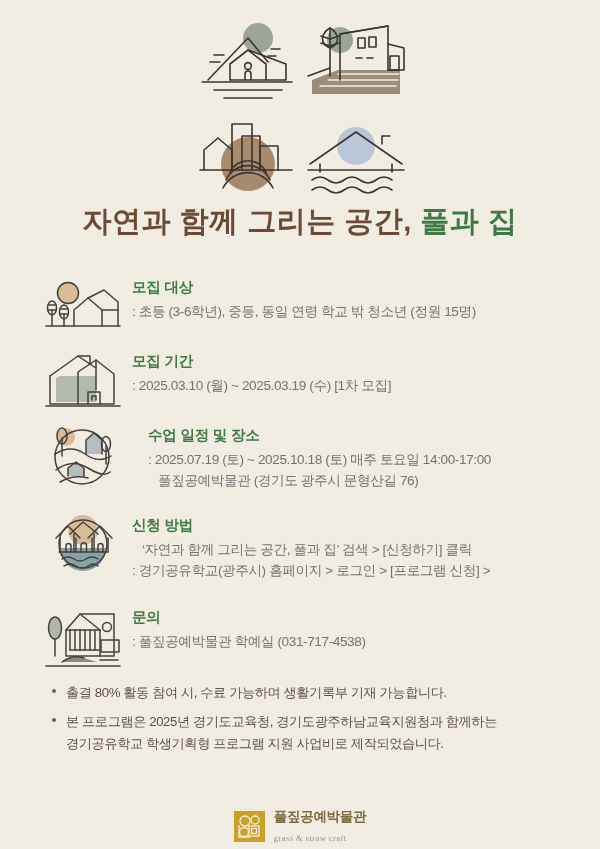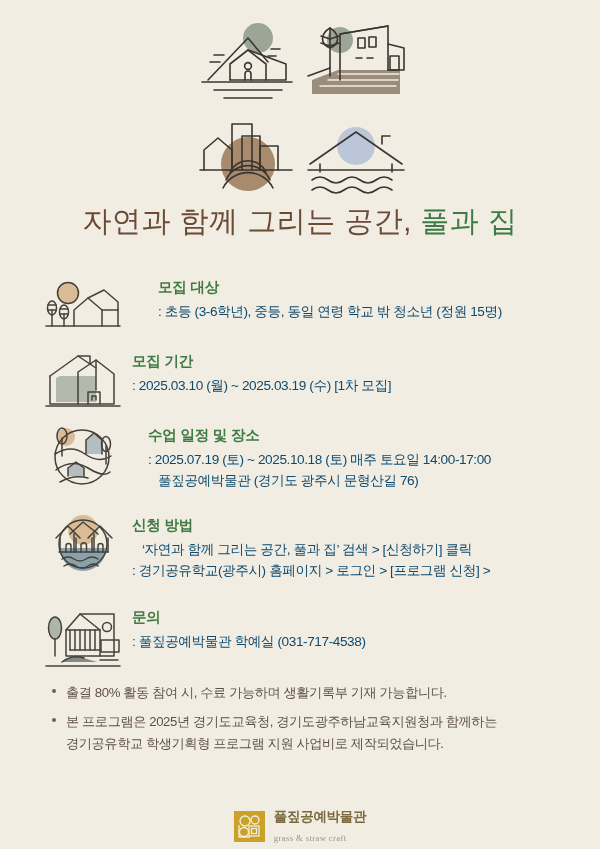--- a/index.html
+++ b/index.html
@@ -48,21 +48,21 @@
   .hero-cell svg { display: block; width: 104px; height: 90px; }
 
   
   .title-wrap {
     text-align: center;
     margin-top: 4px;
     height: 56px;
   }
   .title {
     font-size: 29px;
-    font-weight: 400;
+    font-weight: 700;
     letter-spacing: 0.5px;
     line-height: 1.2;
     white-space: nowrap;
   }
   .title .t-brown { color: #6B4A36; }
   .title .t-green { color: #3E7A43; }
 
   
   .info-list {
     margin-top: 16px;
@@ -86,30 +86,30 @@
   .info-text { padding-top: 2px; }
   .info-label {
     color: #3E7A43;
     font-size: 14.5px;
     font-weight: 700;
     line-height: 1.35;
     margin-bottom: 3px;
     letter-spacing: -0.2px;
   }
   .info-desc {
-    color: #0c4a6e;
+    color: #737373;
     font-size: 13.6px;
     line-height: 1.55;
     letter-spacing: -0.4px;
     white-space: nowrap;
   }
   .info-desc.indent { padding-left: 10px; }
 
   
-  .row-1 { min-height: 58px; gap: 26px; }
+  .row-1 { min-height: 58px; }
   .row-2 { min-height: 60px; }
   .row-3 { min-height: 78px; gap: 16px; }
   .row-4 { min-height: 80px; }
   .row-5 { min-height: 58px; margin-top: 8px; }
 
   
   .notes {
     margin-top: 14px;
     padding-left: 52px;
     padding-right: 36px;

